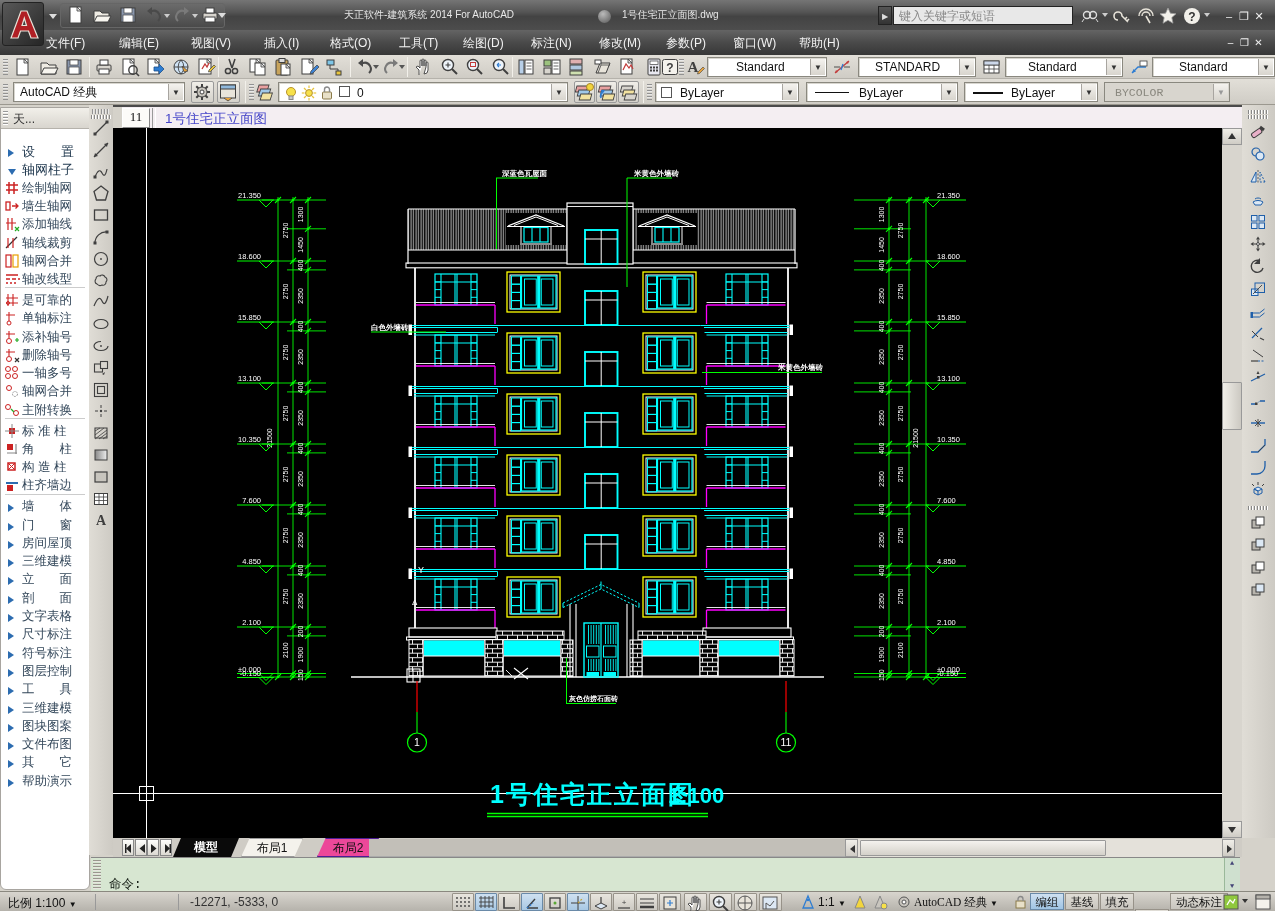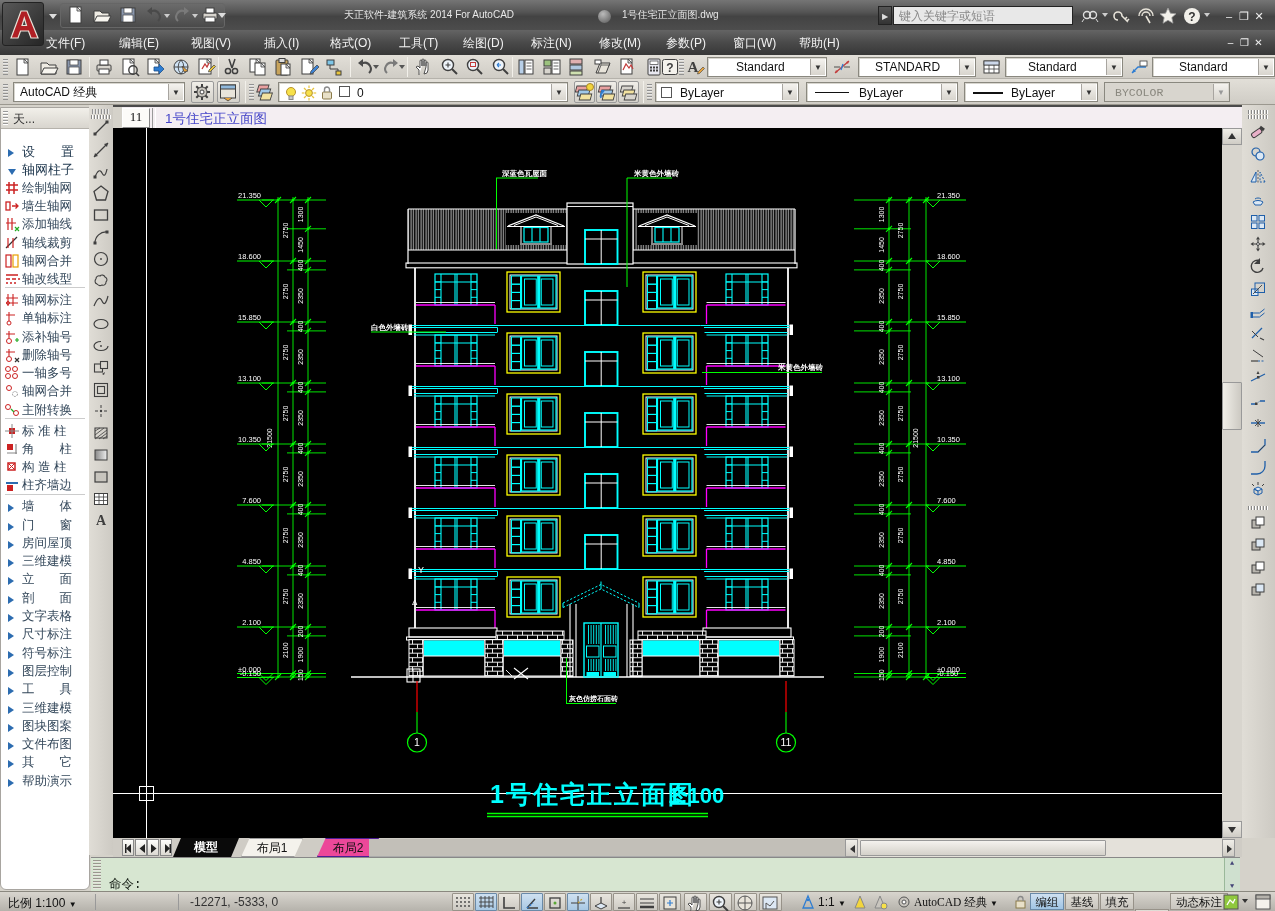--- a/index.html
+++ b/index.html
@@ -443,21 +443,21 @@
           <path d="M2 4 h12 M2 8 h4 m2 0 h4 m2 0 h2 M2 12 h2 m2 0 h2 m2 0 h2" stroke="#cc2222" stroke-width="1.3"></path>
         </svg></span>
       <span class="t">轴改线型</span>
     </div>
     <div class="ab" style="left:4px;top:179.4px;width:80px;border-top:1px solid #ccc"></div>
     <div class="lpi" style="top:181.9px">
       <span style="position:absolute;left:3px;top:2px"><svg width="16" height="16" viewBox="0 0 16 16">
           <path d="M4 2 v12 M9 2 v12 M2 6 h12 M2 11 h12" stroke="#cc2222" stroke-width="1.1"></path>
           <circle cx="4" cy="11" r="1.5" fill="none" stroke="#cc2222"></circle>
         </svg></span>
-      <span class="t">轴网标注</span>
+      <span class="t">是可靠的</span>
     </div>
     <div class="lpi" style="top:200.20000000000002px">
       <span style="position:absolute;left:3px;top:2px"><svg width="16" height="16" viewBox="0 0 16 16">
           <path d="M5 2 v9 M2 5 h9" stroke="#cc2222" stroke-width="1.1"></path>
           <circle cx="5" cy="13" r="2" fill="none" stroke="#cc2222"></circle>
         </svg></span>
       <span class="t">单轴标注</span>
     </div>
     <div class="lpi" style="top:218.50000000000003px">
       <span style="position:absolute;left:3px;top:2px"><svg width="16" height="16" viewBox="0 0 16 16">

